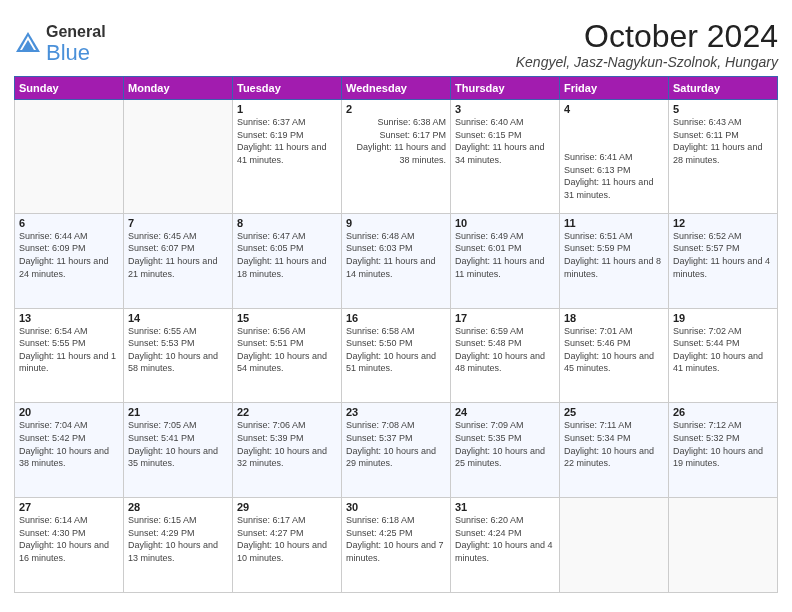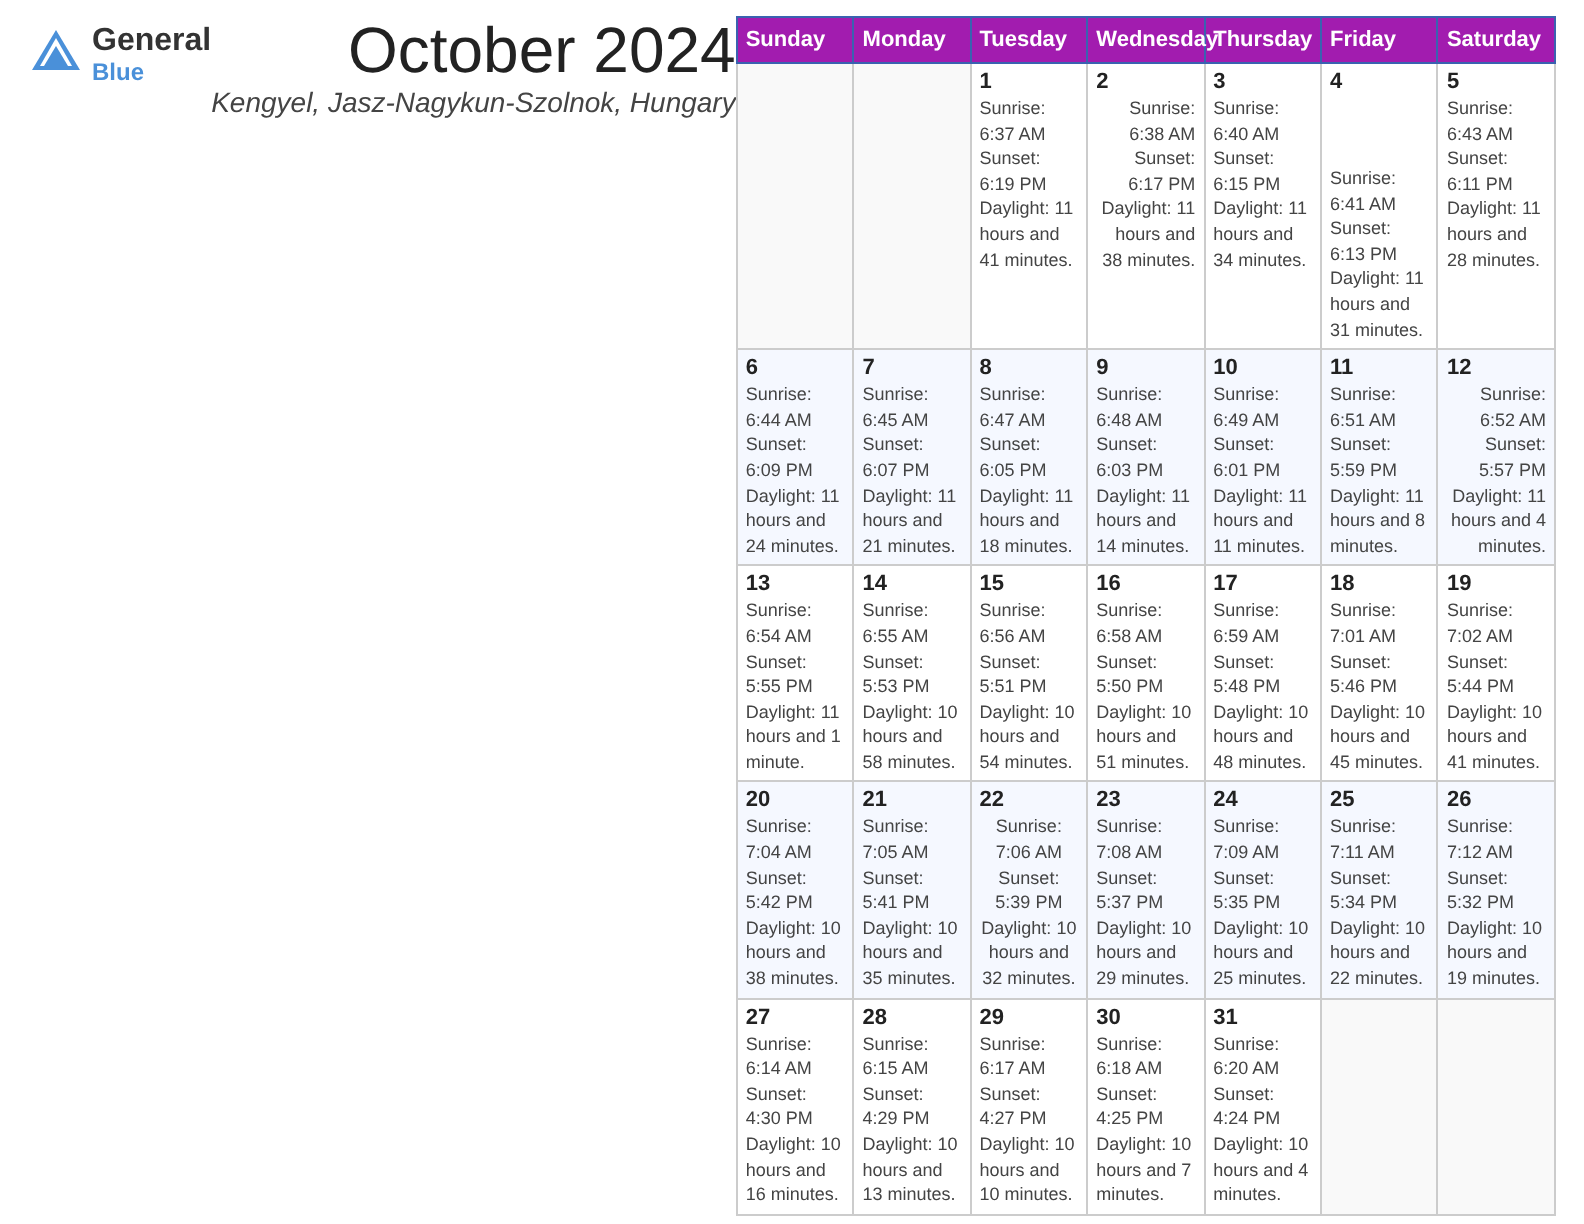--- a/index.html
+++ b/index.html
@@ -6,22 +6,23 @@
     body {
       font-family: Arial, sans-serif;
       background: #fff;
       width: 792px;
       height: 612px;
       overflow: hidden;
     }
     .page {
       width: 792px;
       height: 612px;
-      padding: 8px 14px;
+      padding: 19px 14px;
       display: flex;
+      flex-direction: column;
     }
     .header {
       display: flex;
       justify-content: space-between;
       align-items: flex-start;
       margin-bottom: 6px;
     }
     .logo {
       display: flex;
       align-items: center;
@@ -31,22 +32,22 @@
       display: flex;
       flex-direction: column;
       line-height: 1.1;
     }
     .logo-general {
       font-size: 16px;
       font-weight: bold;
       color: #333;
     }
     .logo-blue {
-      font-size: 12px;
-      font-weight: bold;
+      font-size: 22px;
+      font-weight: normal;
       color: #4a90d9;
     }
     .logo-icon {
       width: 28px;
       height: 28px;
       margin-right: 4px;
     }
     .title-block {
       text-align: right;
     }
@@ -206,21 +207,21 @@
 Daylight: 11 hours and 11 minutes.</div>
           </td>
           <td>
             <span class="day-number">11</span>
             <div class="day-info" style="white-space: pre-line;">Sunrise: 6:51 AM
 Sunset: 5:59 PM
 Daylight: 11 hours and 8 minutes.</div>
           </td>
           <td>
             <span class="day-number">12</span>
-            <div class="day-info" style="white-space: pre-line; text-align: right;">Sunrise: 6:52 AM
+            <div class="day-info" style="white-space: pre-line;">Sunrise: 6:52 AM
 Sunset: 5:57 PM
 Daylight: 11 hours and 4 minutes.</div>
           </td>
         </tr>
         <tr>
           <td>
             <span class="day-number">13</span>
             <div class="day-info" style="white-space: pre-line;">Sunrise: 6:54 AM
 Sunset: 5:55 PM
 Daylight: 11 hours and 1 minute.</div>
@@ -270,21 +271,21 @@
 Daylight: 10 hours and 38 minutes.</div>
           </td>
           <td>
             <span class="day-number">21</span>
             <div class="day-info" style="white-space: pre-line;">Sunrise: 7:05 AM
 Sunset: 5:41 PM
 Daylight: 10 hours and 35 minutes.</div>
           </td>
           <td>
             <span class="day-number">22</span>
-            <div class="day-info" style="white-space: pre-line; text-align: center;">Sunrise: 7:06 AM
+            <div class="day-info" style="white-space: pre-line;">Sunrise: 7:06 AM
 Sunset: 5:39 PM
 Daylight: 10 hours and 32 minutes.</div>
           </td>
           <td>
             <span class="day-number">23</span>
             <div class="day-info" style="white-space: pre-line;">Sunrise: 7:08 AM
 Sunset: 5:37 PM
 Daylight: 10 hours and 29 minutes.</div>
           </td>
           <td>

